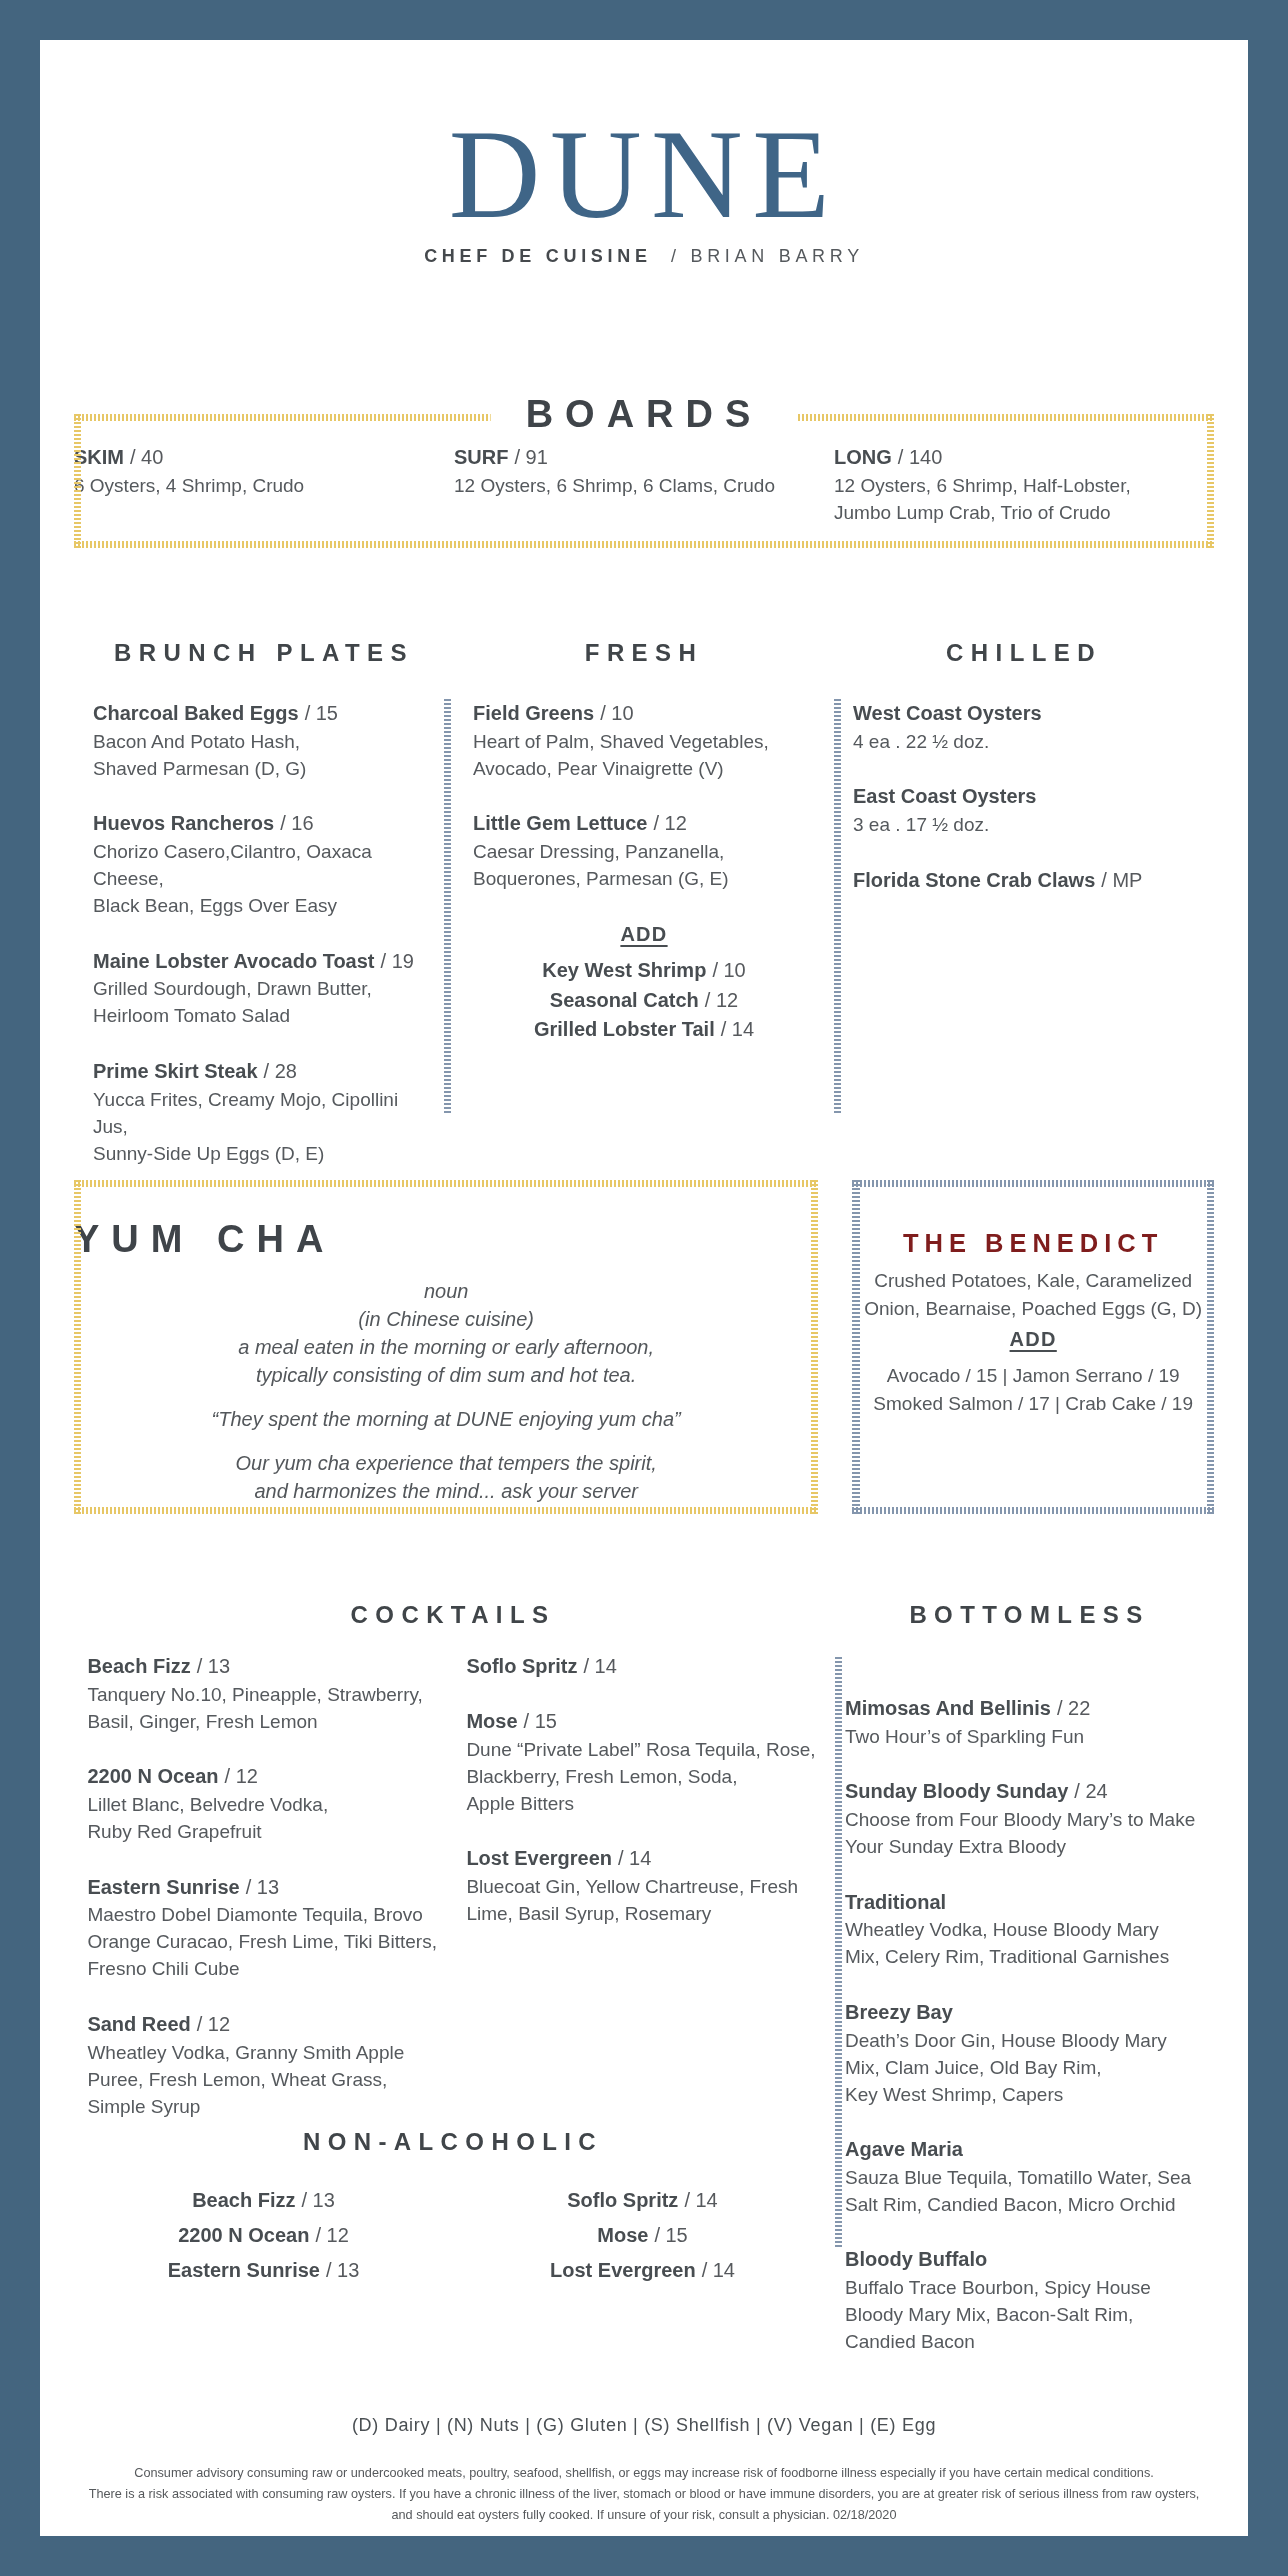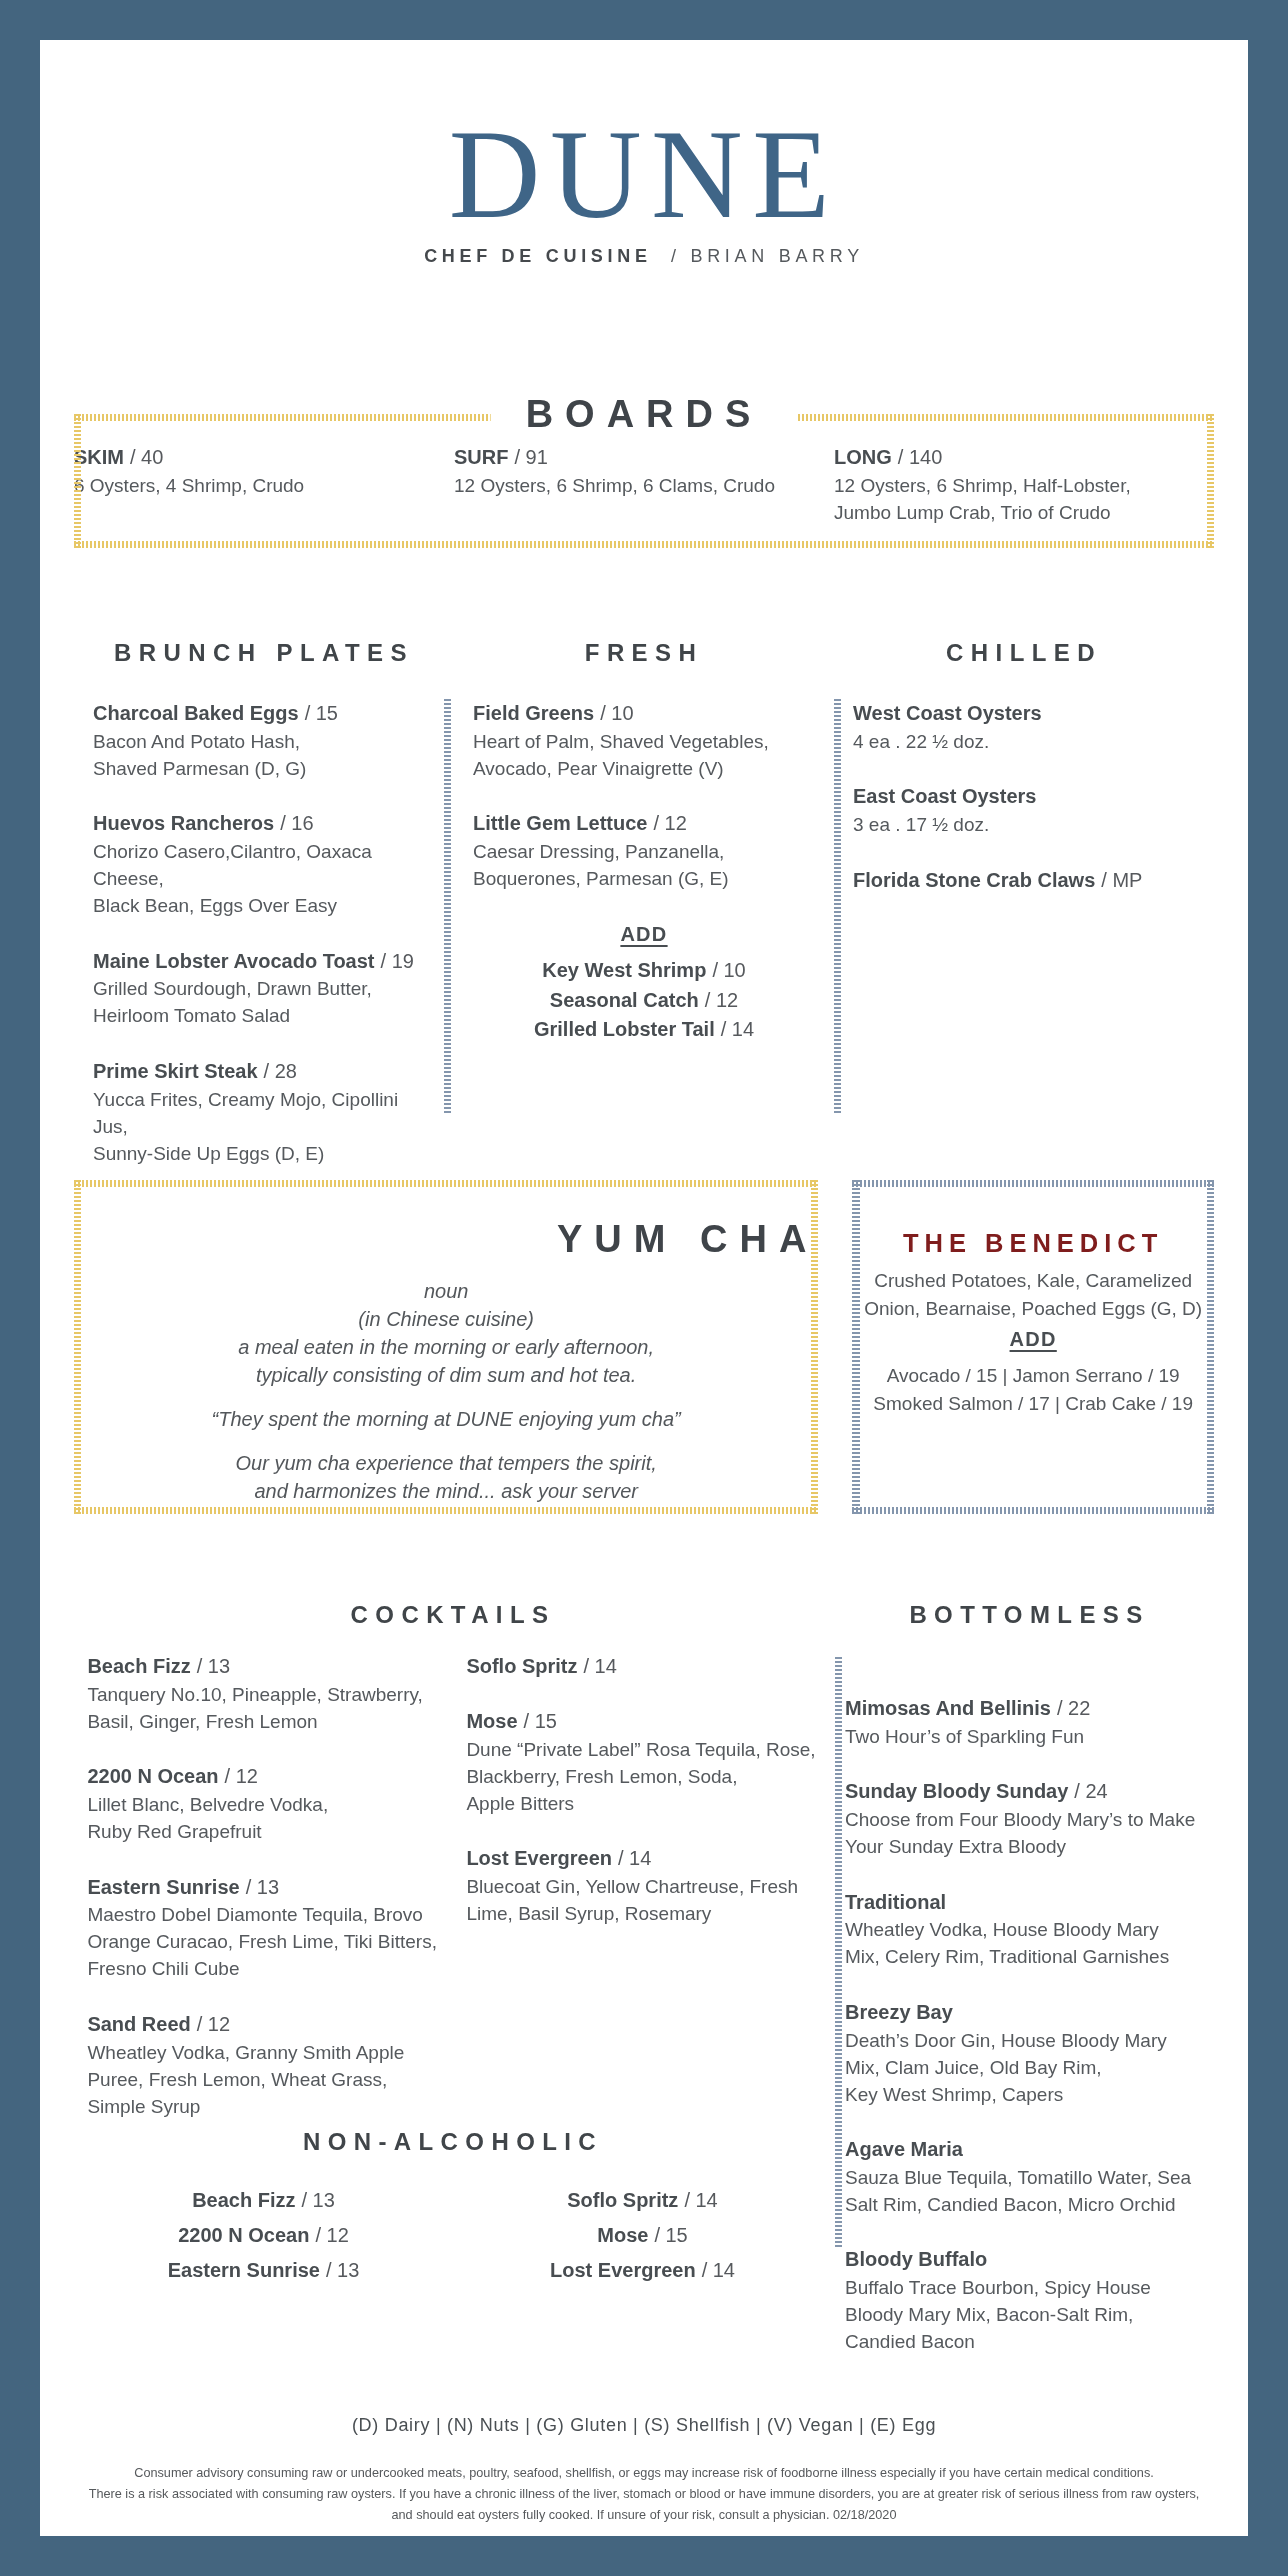--- a/index.html
+++ b/index.html
@@ -28,21 +28,21 @@
     font-family:"Liberation Serif", serif;
     font-size:127px;line-height:134px;letter-spacing:9.4px;
     color:#3f6587;font-weight:normal;text-align:center;
   }
   .chef-line{
     margin-top:5.4px;text-align:center;font-size:18px;letter-spacing:4.7px;color:#474b4f;
   }
   .chef-line .bold{font-weight:bold;color:#45494d;}
   .chef-line .light{font-weight:normal;color:#55595d;}
   .big-title{
-    font-size:38px;font-weight:bold;letter-spacing:12px;color:#3f4449;text-align:right;
+    font-size:38px;font-weight:bold;letter-spacing:12px;color:#3f4449;text-align:left;
   }
   .sec-heading{
     margin:8px;font-size:24px;font-weight:bold;letter-spacing:7.4px;color:#404549;
     text-align:center;line-height:34px;
   }
   .item{margin-bottom:29.5px;}
   .item-title{font-size:20px;line-height:25.5px;color:#484d51;font-weight:bold;}
   .item-title .pr{font-weight:normal;color:#56595d;margin-left:6px;}
   .item-desc{font-size:19px;line-height:27px;color:#55595d;white-space:pre-line;margin-top:1.3px;}
   .add-label{

